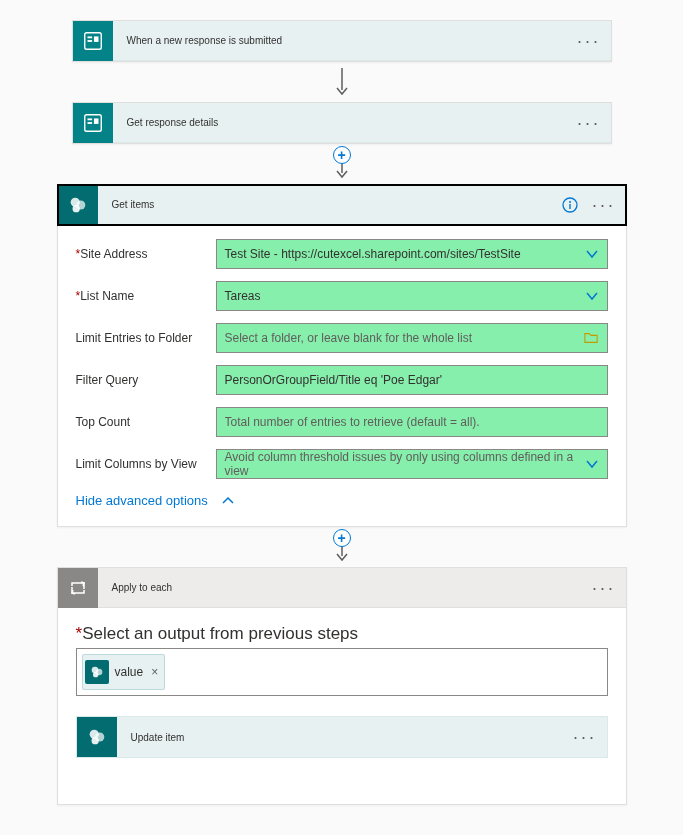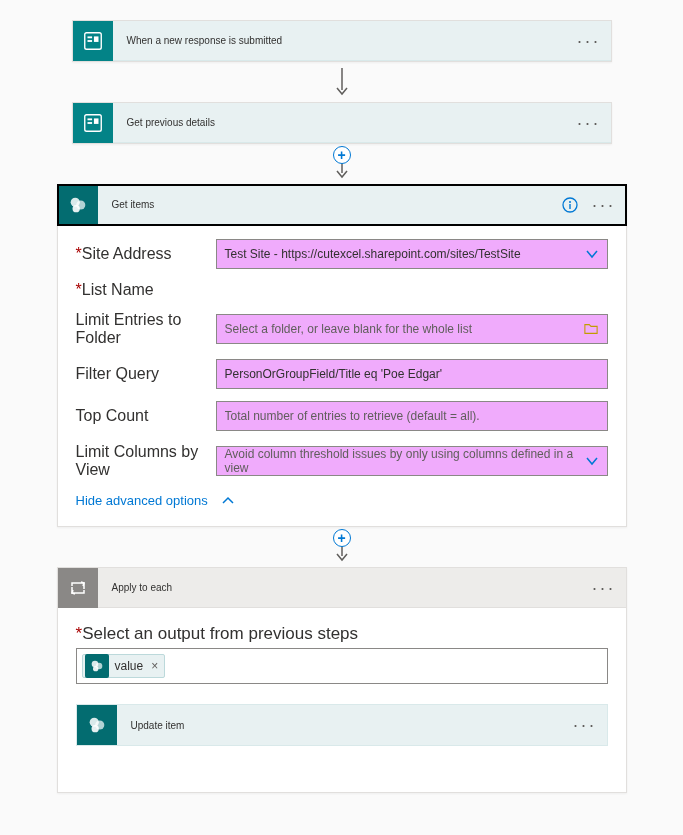--- a/index.html
+++ b/index.html
@@ -74,31 +74,31 @@
   }
   .info-btn { color: #0078d4; }
   .more-btn svg, .info-btn svg { width: 16px; height: 16px; }
   .more-btn span { font-size: 18px; letter-spacing: 2px; line-height: 1; color:#605e5c; }
 
   .card-body { padding: 14px 18px 8px; }
   .param-row {
     display: flex; align-items: center; margin-bottom: 12px;
   }
   .param-label {
-    width: 140px; flex-shrink: 0; font-size: 16px; color: #323130;
+    width: 140px; flex-shrink: 0; font-size: 12px; color: #323130;
     padding-right: 8px;
   }
   .param-label .ast { color: #a80000; }
   .param-input {
     flex: 1; height: 30px;
     border: 1px solid #8a8886;
     display: flex; align-items: center;
     padding: 0 8px;
     font-size: 12px;
-    background: #f0abfc;
+    background: #86efac;
     color: #323130;
     position: relative;
   }
   .param-input.placeholder { color: #605e5c; }
   .param-input .chev, .param-input .folder {
     margin-left: auto; flex-shrink: 0;
     width: 14px; height: 14px; color: #0078d4;
   }
   .param-input .folder { color: #c19c00; width:16px; }
   .param-input input {
@@ -135,21 +135,21 @@
   .apply-body { padding: 16px 18px 22px; }
   .apply-label { font-size: 17px; color: #323130; margin-bottom: 4px; }
   .apply-label .ast { color: #a80000; }
   .token-box {
     border: 1px solid #8a8886; padding: 5px; min-height: 34px;
     display:flex;align-items:center; margin-bottom: 20px;
   }
   .token {
     display:inline-flex; align-items:center; gap:6px;
     background:#e8f1f2; border:1px solid #bcd9db;
-    border-radius:2px; height:24px; padding:0 4px 0 2px;
+    border-radius:2px; height:36px; padding:0 4px 0 2px;
     font-size:12px; color:#323130;
   }
   .token .x { font-size:12px; cursor:pointer; color:#605e5c; padding:0 2px; }
 
   .nested-card {
     border: 1px solid #d9e9ea;
     margin-bottom: 24px;
   }
   .nested-card .card-header { border-bottom: none; }
 </style>
@@ -187,21 +187,21 @@
   <div class="card narrow">
     <div class="card-header">
       <div class="card-icon ic-forms">
         <svg viewBox="0 0 24 24">
             <rect x="3" y="3" width="18" height="18" rx="2" fill="none" stroke="#fff" stroke-width="1.5"></rect>
             <rect x="6" y="7" width="5" height="2" fill="#fff"></rect>
             <rect x="6" y="11" width="5" height="2" fill="#fff"></rect>
             <rect x="13" y="7" width="5" height="6" fill="#fff"></rect>
           </svg>
       </div>
-      <div class="card-title">Get previous details</div>
+      <div class="card-title">Get response details</div>
       <div class="card-actions">
         <button class="more-btn">
             <span>···</span>
           </button>
       </div>
     </div>
   </div>
 
   <div class="arrow-plus">
     <button class="plus-circle">+</button>
@@ -243,20 +243,26 @@
         <div class="param-input">
           <span>Test Site - https://cutexcel.sharepoint.com/sites/TestSite</span>
           <svg class="chev" viewBox="0 0 14 14">
               <path d="M2 4 L7 10 L12 4" fill="none" stroke="#0078d4" stroke-width="1.5"></path>
             </svg>
         </div>
       </div>
 
       <div class="param-row">
         <div class="param-label"><span class="ast">*</span><span>List Name</span></div>
+        <div class="param-input">
+          <span>Tareas</span>
+          <svg class="chev" viewBox="0 0 14 14">
+              <path d="M2 4 L7 10 L12 4" fill="none" stroke="#0078d4" stroke-width="1.5"></path>
+            </svg>
+        </div>
       </div>
 
       <div class="param-row">
         <div class="param-label">Limit Entries to Folder</div>
         <div class="param-input">
           <input placeholder="Select a folder, or leave blank for the whole list" style="">
           <svg class="folder" viewBox="0 0 16 16">
               <path d="M1 3 h5 l2 2 h7 v8 h-14 z" fill="none" stroke="#c19c00" stroke-width="1.2"></path>
             </svg>
         </div>

